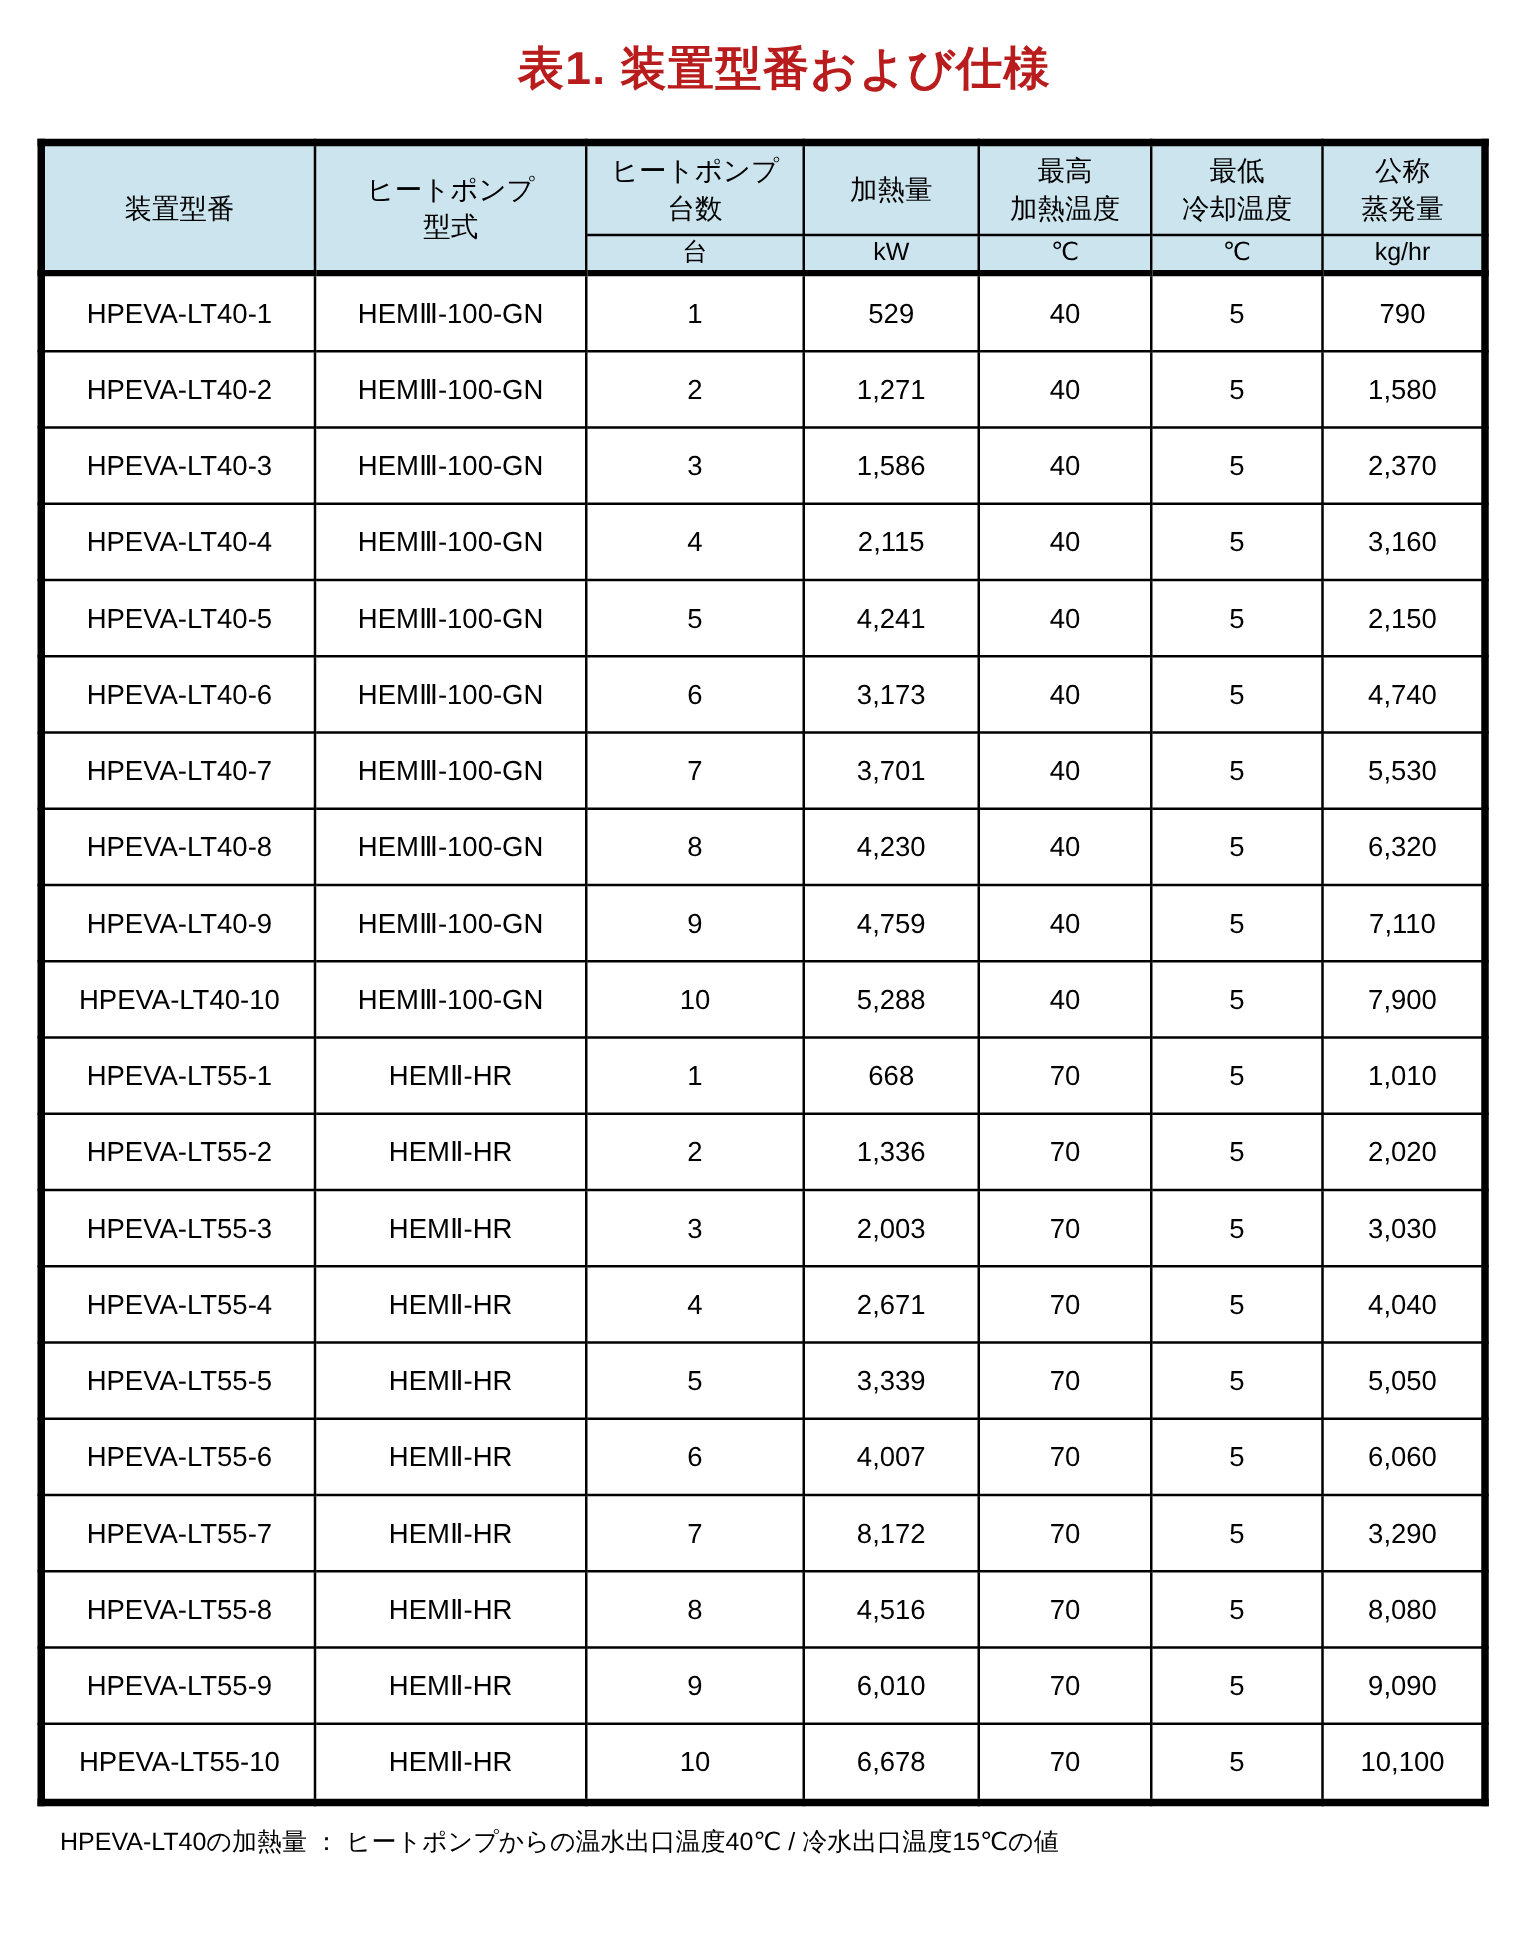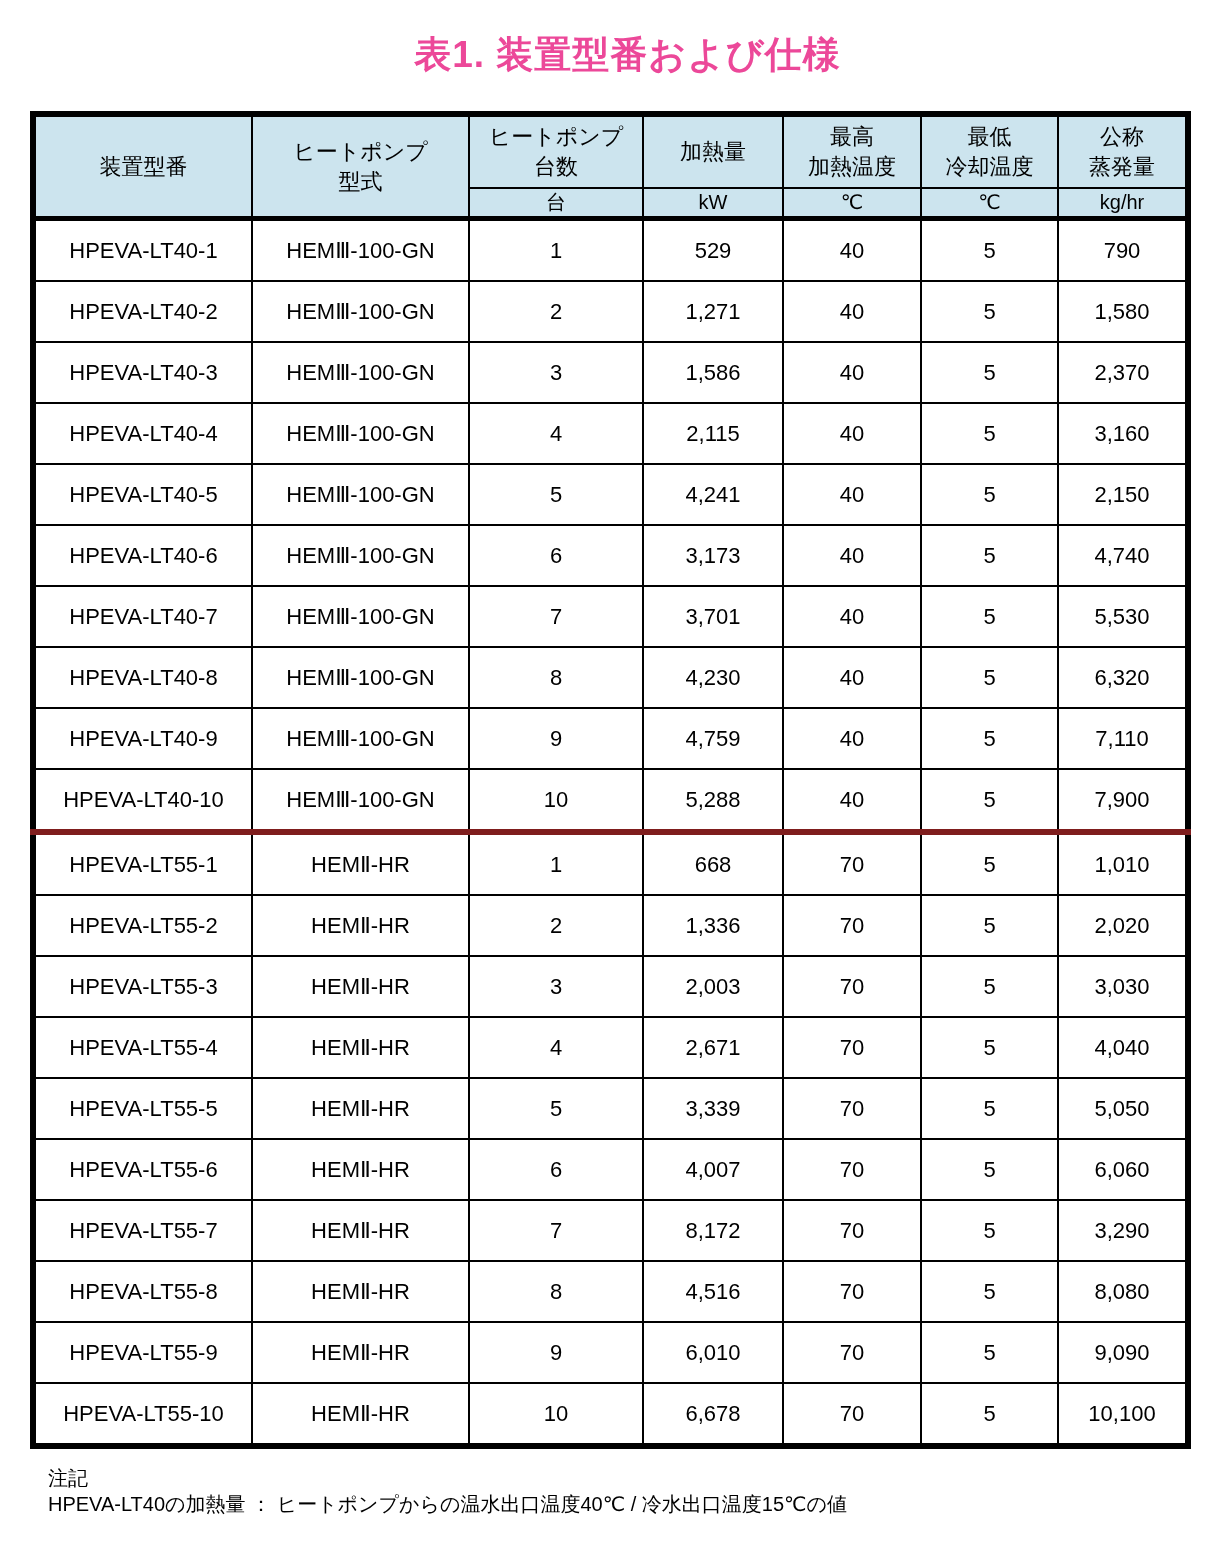--- a/index.html
+++ b/index.html
@@ -17,21 +17,21 @@
     height: 1559px;
     overflow: hidden;
   }
   .title {
     margin: 0;
     padding-top: 30px;
     text-align: center;
     font-size: 37px;
     font-weight: 800;
     letter-spacing: 1px;
-    color: #ec4899;
+    color: #b91c1c;
     padding-left: 44px;
   }
   table.spec-table {
     border-collapse: collapse;
     table-layout: fixed;
     margin: 31px 0 0 30px;
     width: 1155px;
     background: #ffffff;
   }
   table.spec-table th,
@@ -62,21 +62,21 @@
     height: 27px;
     font-size: 20px;
     border-bottom: 5px solid #000000;
   }
   tbody td {
     height: 59px;
     font-size: 22px;
     background: #ffffff;
   }
   tbody tr.section-start td {
-    border-top: 6px solid #7f1d1d;
+    border-top: 1px solid #7f1d1d;
   }
   .notes {
     margin: 16px 0 0 48px;
     font-size: 20px;
     line-height: 26px;
     color: #000000;
   }
   .notes div {
     white-space: pre;
   }
@@ -299,17 +299,16 @@
           <td>10</td>
           <td>6,678</td>
           <td>70</td>
           <td>5</td>
           <td>10,100</td>
         </tr>
       </tbody>
   </table>
 
   <div class="notes">
-    <div>注記</div>
     <div>HPEVA-LT40の加熱量 ： ヒートポンプからの温水出口温度40℃ / 冷水出口温度15℃の値</div>
   </div>
 
 </div>
 
 </body></html>

